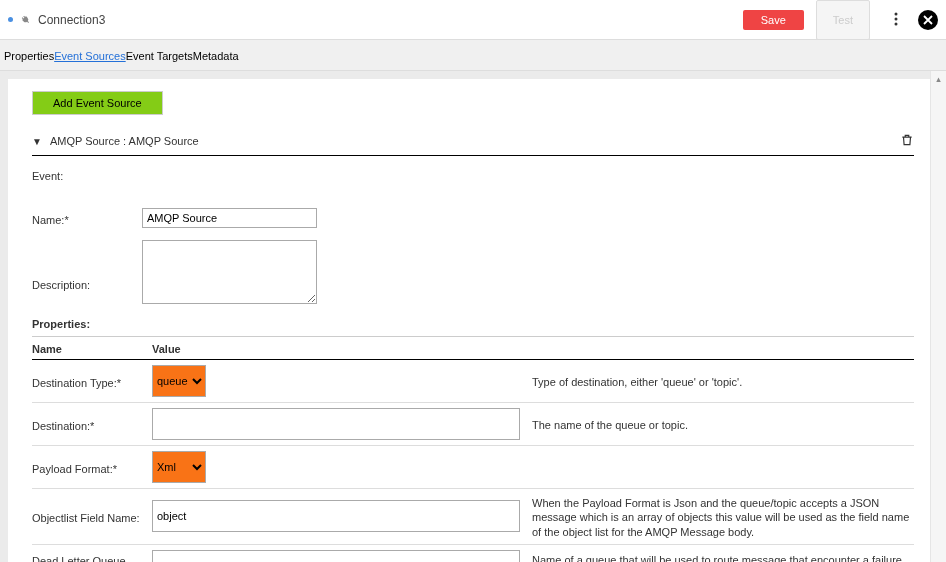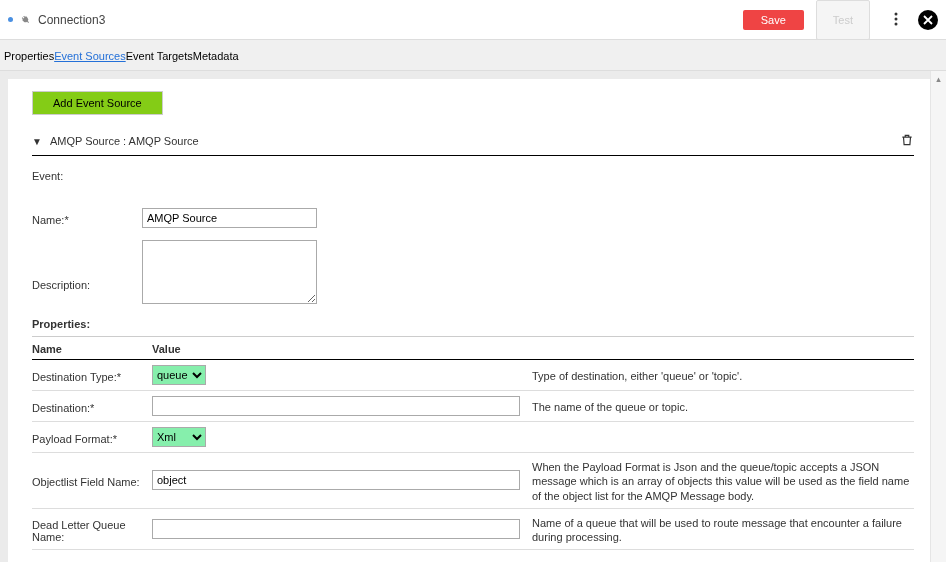--- a/index.html
+++ b/index.html
@@ -32,22 +32,22 @@
 .radio-grp { display: flex; gap: 14px; align-items: center; font-size: 11px; }
 .props-head { font-weight: bold; font-size: 11px; margin-top: 14px; margin-bottom: 6px; }
 .prop-header-row { display: flex; border-bottom: 1px solid #000; border-top: 1px solid #ccc; padding: 6px 0 4px; font-weight: bold; font-size: 11px; }
 .col-name { width: 120px; flex-shrink: 0; }
 .col-value { width: 380px; flex-shrink: 0; padding-right: 12px; }
 .col-desc { flex: 1; }
 .prop-row { display: flex; align-items: center; border-bottom: 1px solid #ddd; padding: 5px 0; }
 .prop-row .col-name { font-size: 11px; padding-top: 3px; }
 .prop-row .col-value { padding-right: 12px; }
 .prop-row .col-desc { font-size: 11px; color: #333; line-height: 1.3; padding-top: 2px; }
-.sel { border: 1px solid #aaa; font-size: 11px; height: 20px; width: 54px; background: #86efac; }
-.prop-input { border: 1px solid #aaa; font-size: 11px; padding: 3px 4px; width: 100%; height: 20px; }
+.sel { border: 1px solid #aaa; font-size: 11px; height: 32px; width: 54px; background: #f97316; }
+.prop-input { border: 1px solid #aaa; font-size: 11px; padding: 3px 4px; width: 100%; height: 32px; }
 .scrollbar-strip { position: absolute; right: 0; top: 0; bottom: 0; width: 16px; background: #f5f5f5; display: flex; flex-direction: column; align-items: center; border-left: 1px solid #e5e5e5; }
 .sb-arrow { width: 16px; height: 16px; display: flex; align-items: center; justify-content: center; color: #888; font-size: 9px; cursor: pointer; }
 </style>
 </head>
 <body>
 
 <div class="titlebar">
   <span class="dirty-dot"></span>
   <span class="plug-icon">
     <svg width="13" height="13" viewBox="0 0 24 24">

